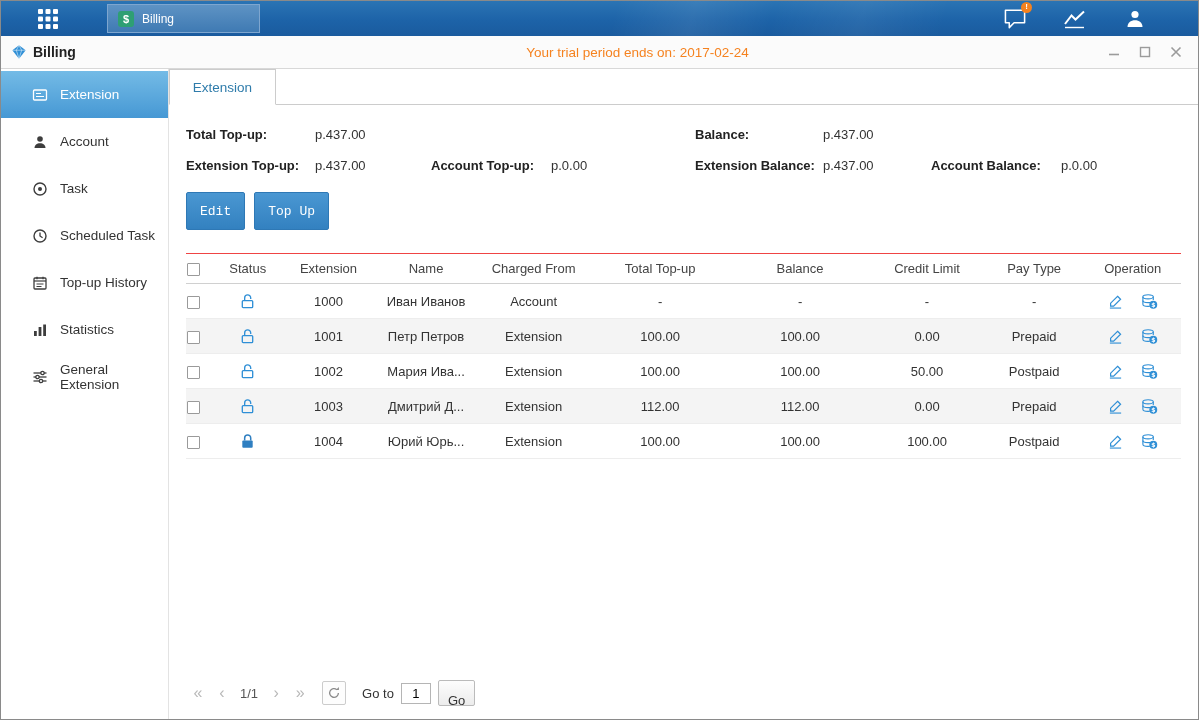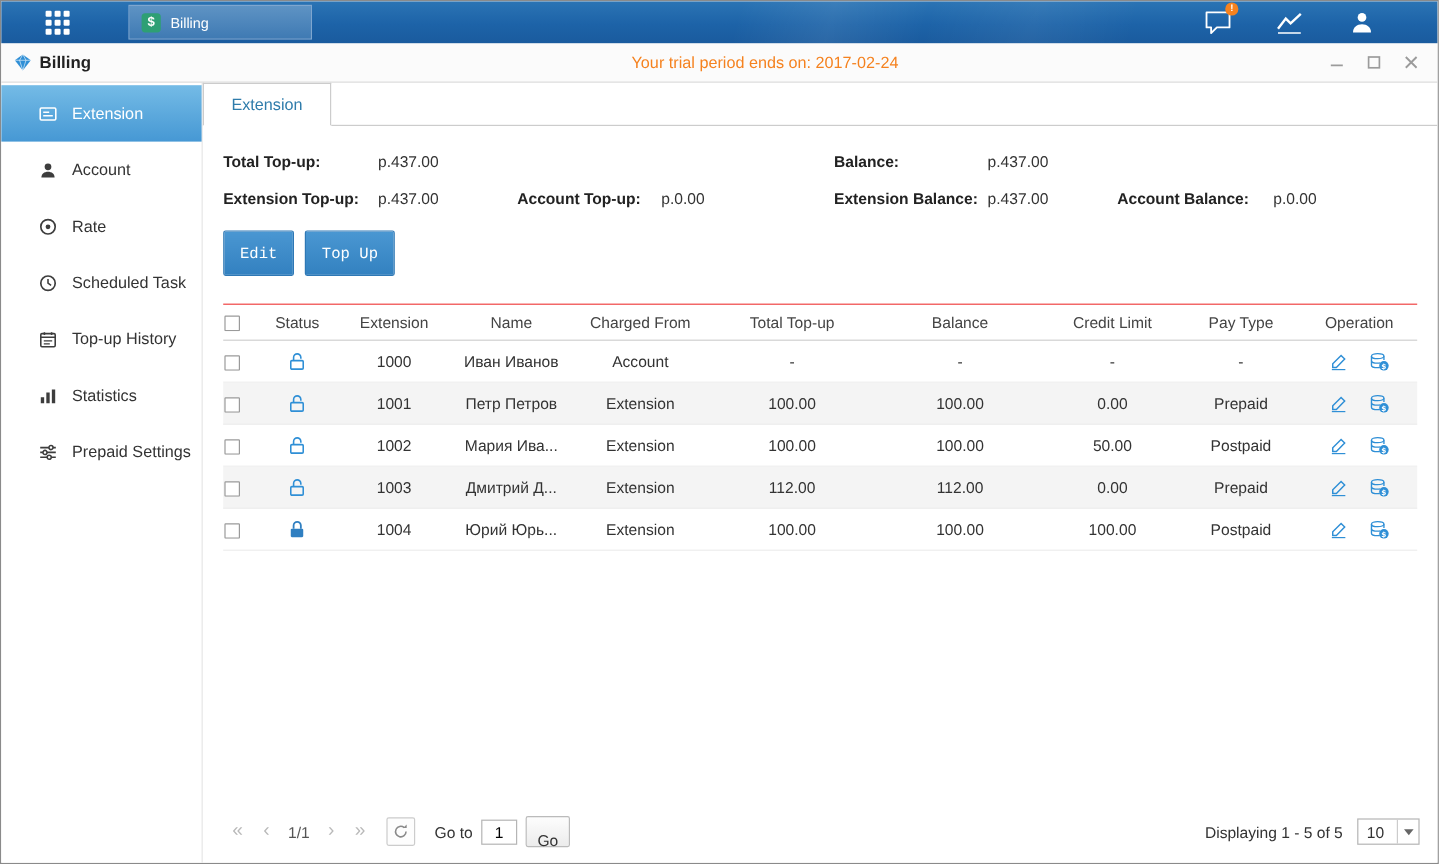--- a/index.html
+++ b/index.html
@@ -218,21 +218,21 @@
         </span>
         <span>Account</span>
       </div>
       <div class="side-item">
         <span class="icn">
           <svg width="16" height="16" viewBox="0 0 16 16">
               <circle cx="8" cy="8" r="6" fill="none" stroke="currentColor" stroke-width="1.4"></circle>
               <circle cx="8" cy="8" r="2" fill="currentColor"></circle>
             </svg>
         </span>
-        <span>Rate</span>
+        <span>Task</span>
       </div>
       <div class="side-item">
         <span class="icn">
           <svg width="16" height="16" viewBox="0 0 16 16">
               <circle cx="8" cy="8" r="6" fill="none" stroke="currentColor" stroke-width="1.4"></circle>
               <path d="M8 4.5 V8 l2.6 1.8" fill="none" stroke="currentColor" stroke-width="1.3"></path>
             </svg>
         </span>
         <span>Scheduled Task</span>
       </div>
@@ -263,21 +263,21 @@
               <g stroke="currentColor" stroke-width="1.3" fill="#fff">
                 <path d="M1.5 4 h13"></path>
                 <circle cx="10.5" cy="4" r="1.7"></circle>
                 <path d="M1.5 8 h13"></path>
                 <circle cx="5.5" cy="8" r="1.7"></circle>
                 <path d="M1.5 12 h13"></path>
                 <circle cx="9" cy="12" r="1.7"></circle>
               </g>
             </svg>
         </span>
-        <span>Prepaid Settings</span>
+        <span>General Extension</span>
       </div>
     </aside>
 
     <main class="content">
 
       <div class="tabbar">
         <div class="tab">
           <span>Extension</span>
         </div>
       </div>
@@ -500,26 +500,17 @@
         <span class="pg-ic">»</span>
         <span class="pg-refresh">
           <svg width="14" height="14" viewBox="0 0 16 16">
               <path d="M13 8 a5 5 0 1 1 -1.8 -3.85" fill="none" stroke="#8a8a8a" stroke-width="1.5"></path>
               <path d="M13.6 1.2 v3.4 h-3.4 z" fill="#8a8a8a"></path>
             </svg>
         </span>
         <span class="goto-label">Go to</span>
         <input class="goto-input" value="1" style="">
         <button class="go-btn">Go</button>
-        <div class="pg-right">
-          <span>Displaying 1 - 5 of 5</span>
-          <div class="page-size">
-            <span class="ps-val">10</span>
-            <span class="ps-caret">
-                <span class="caret-shape"></span>
-              </span>
-          </div>
-        </div>
       </div>
 
     </main>
   </div>
 </div>
 
 </body></html>

